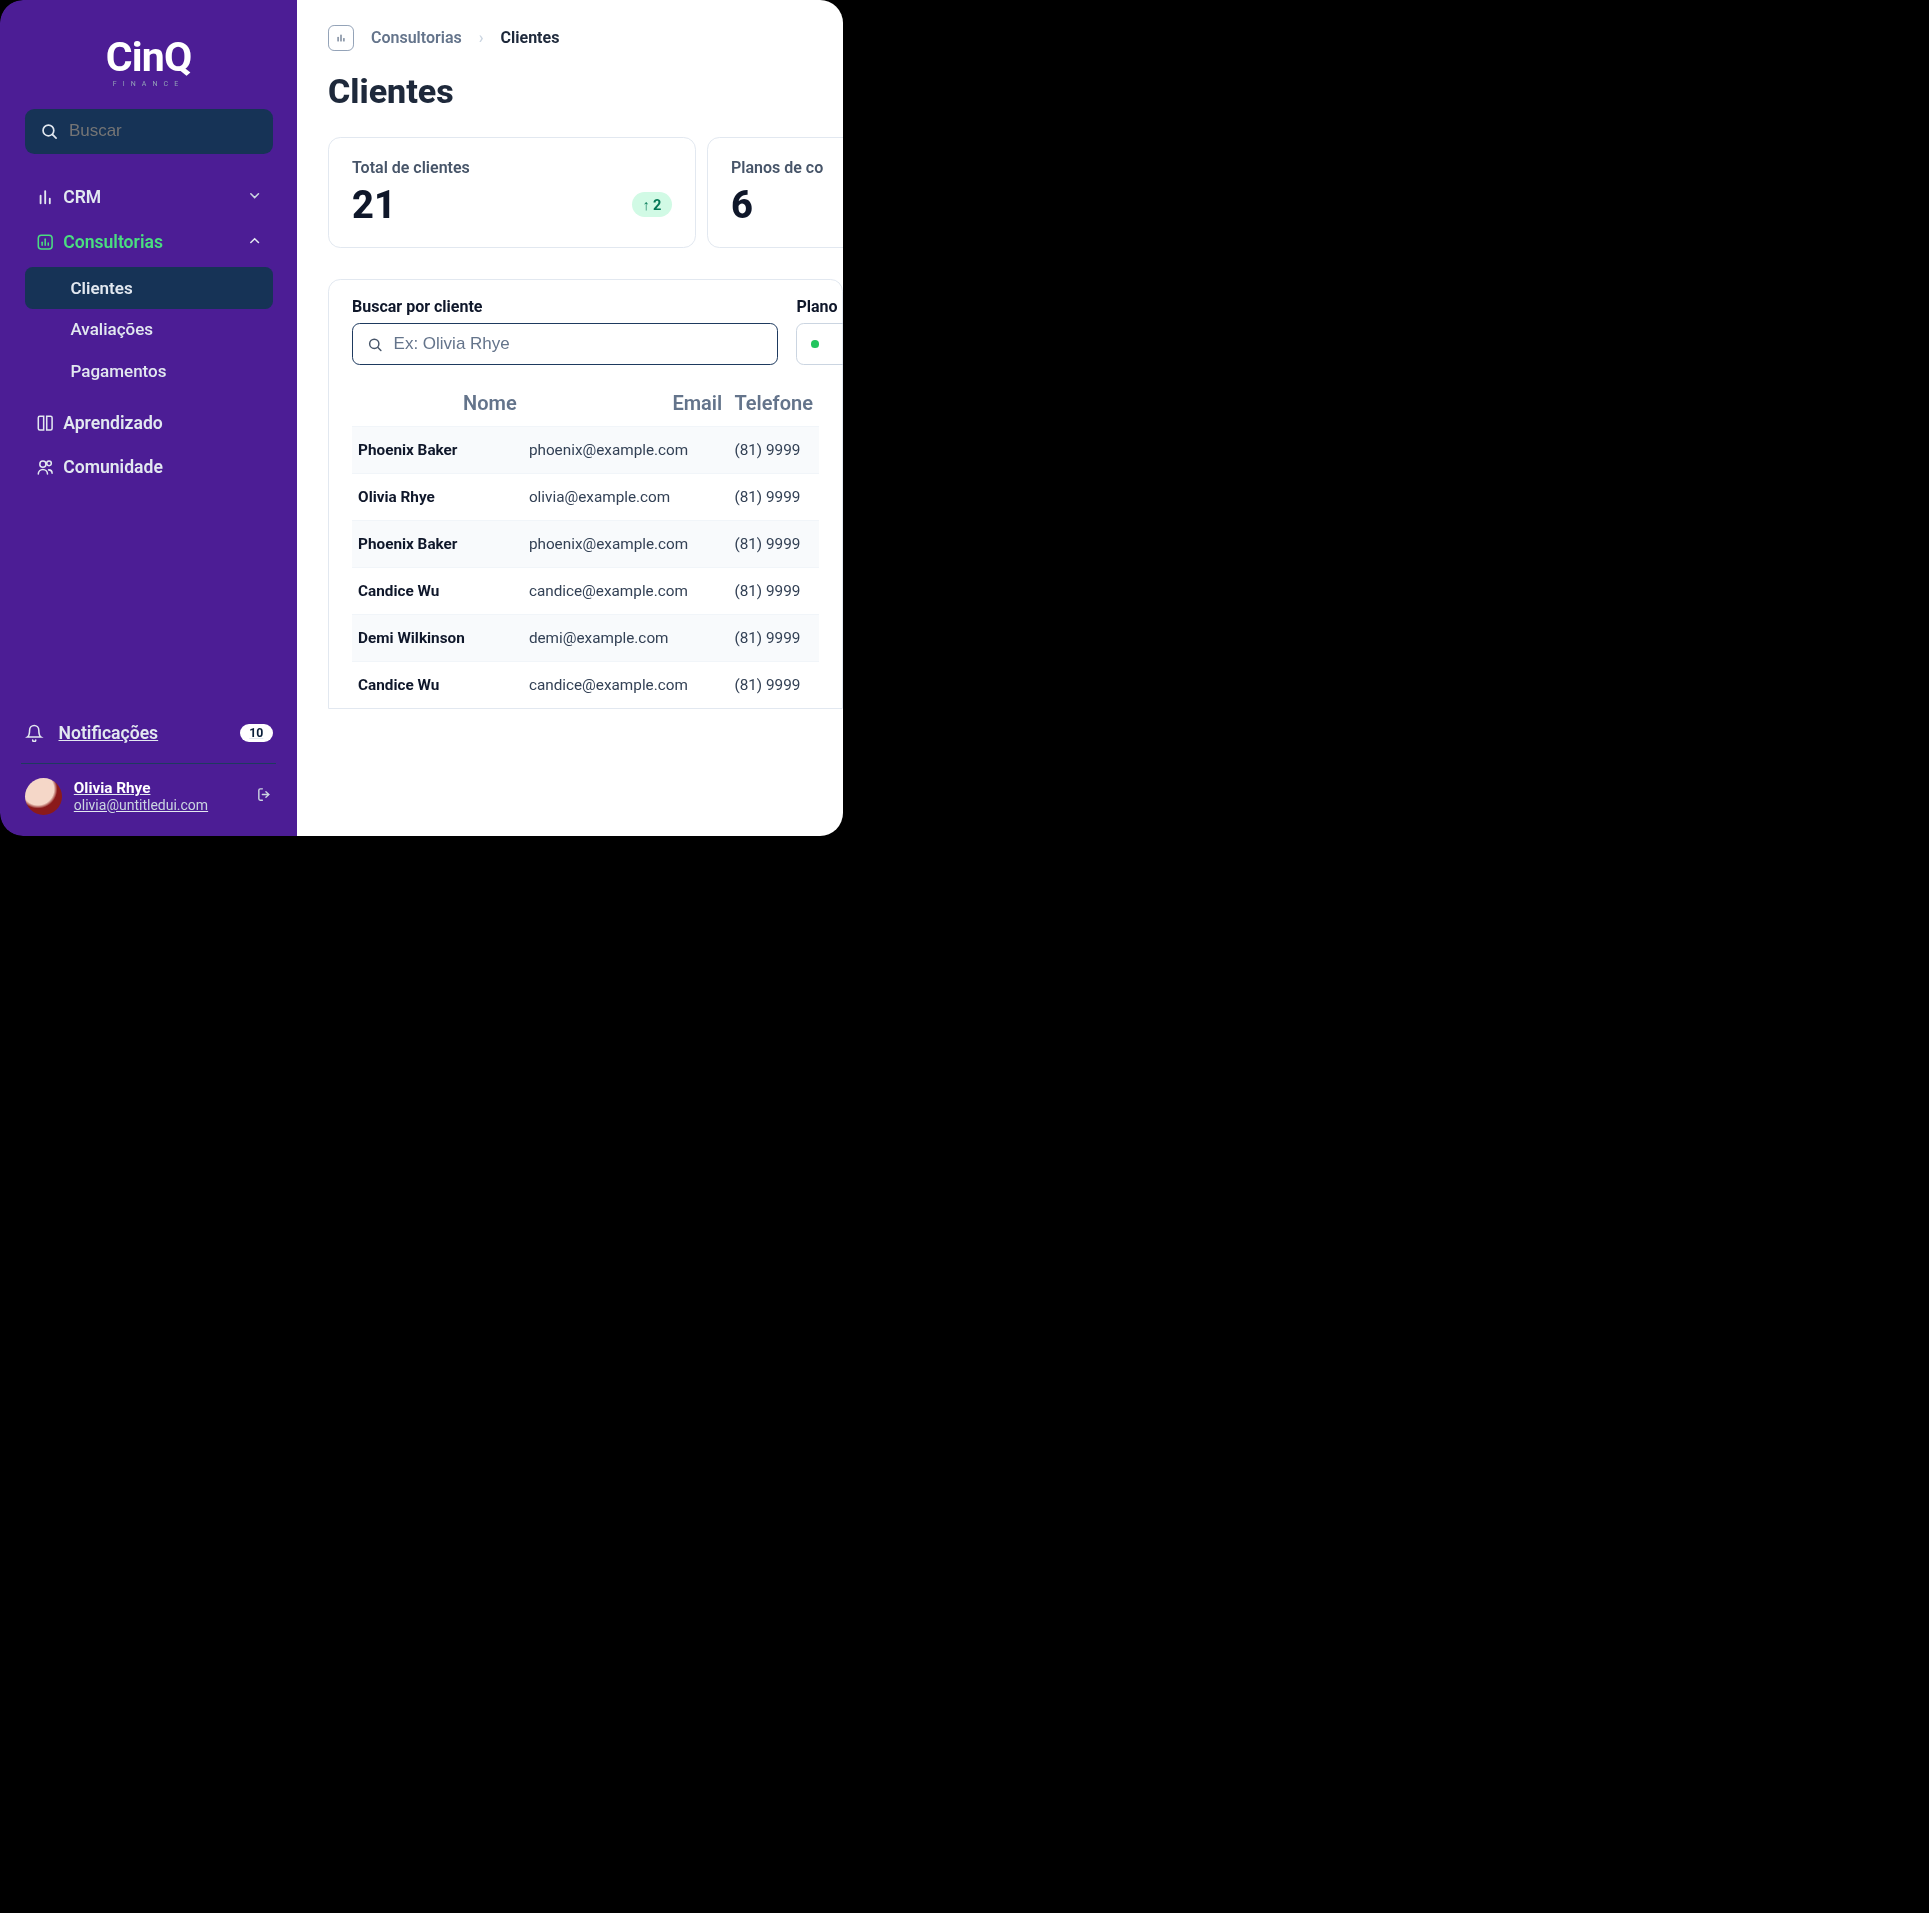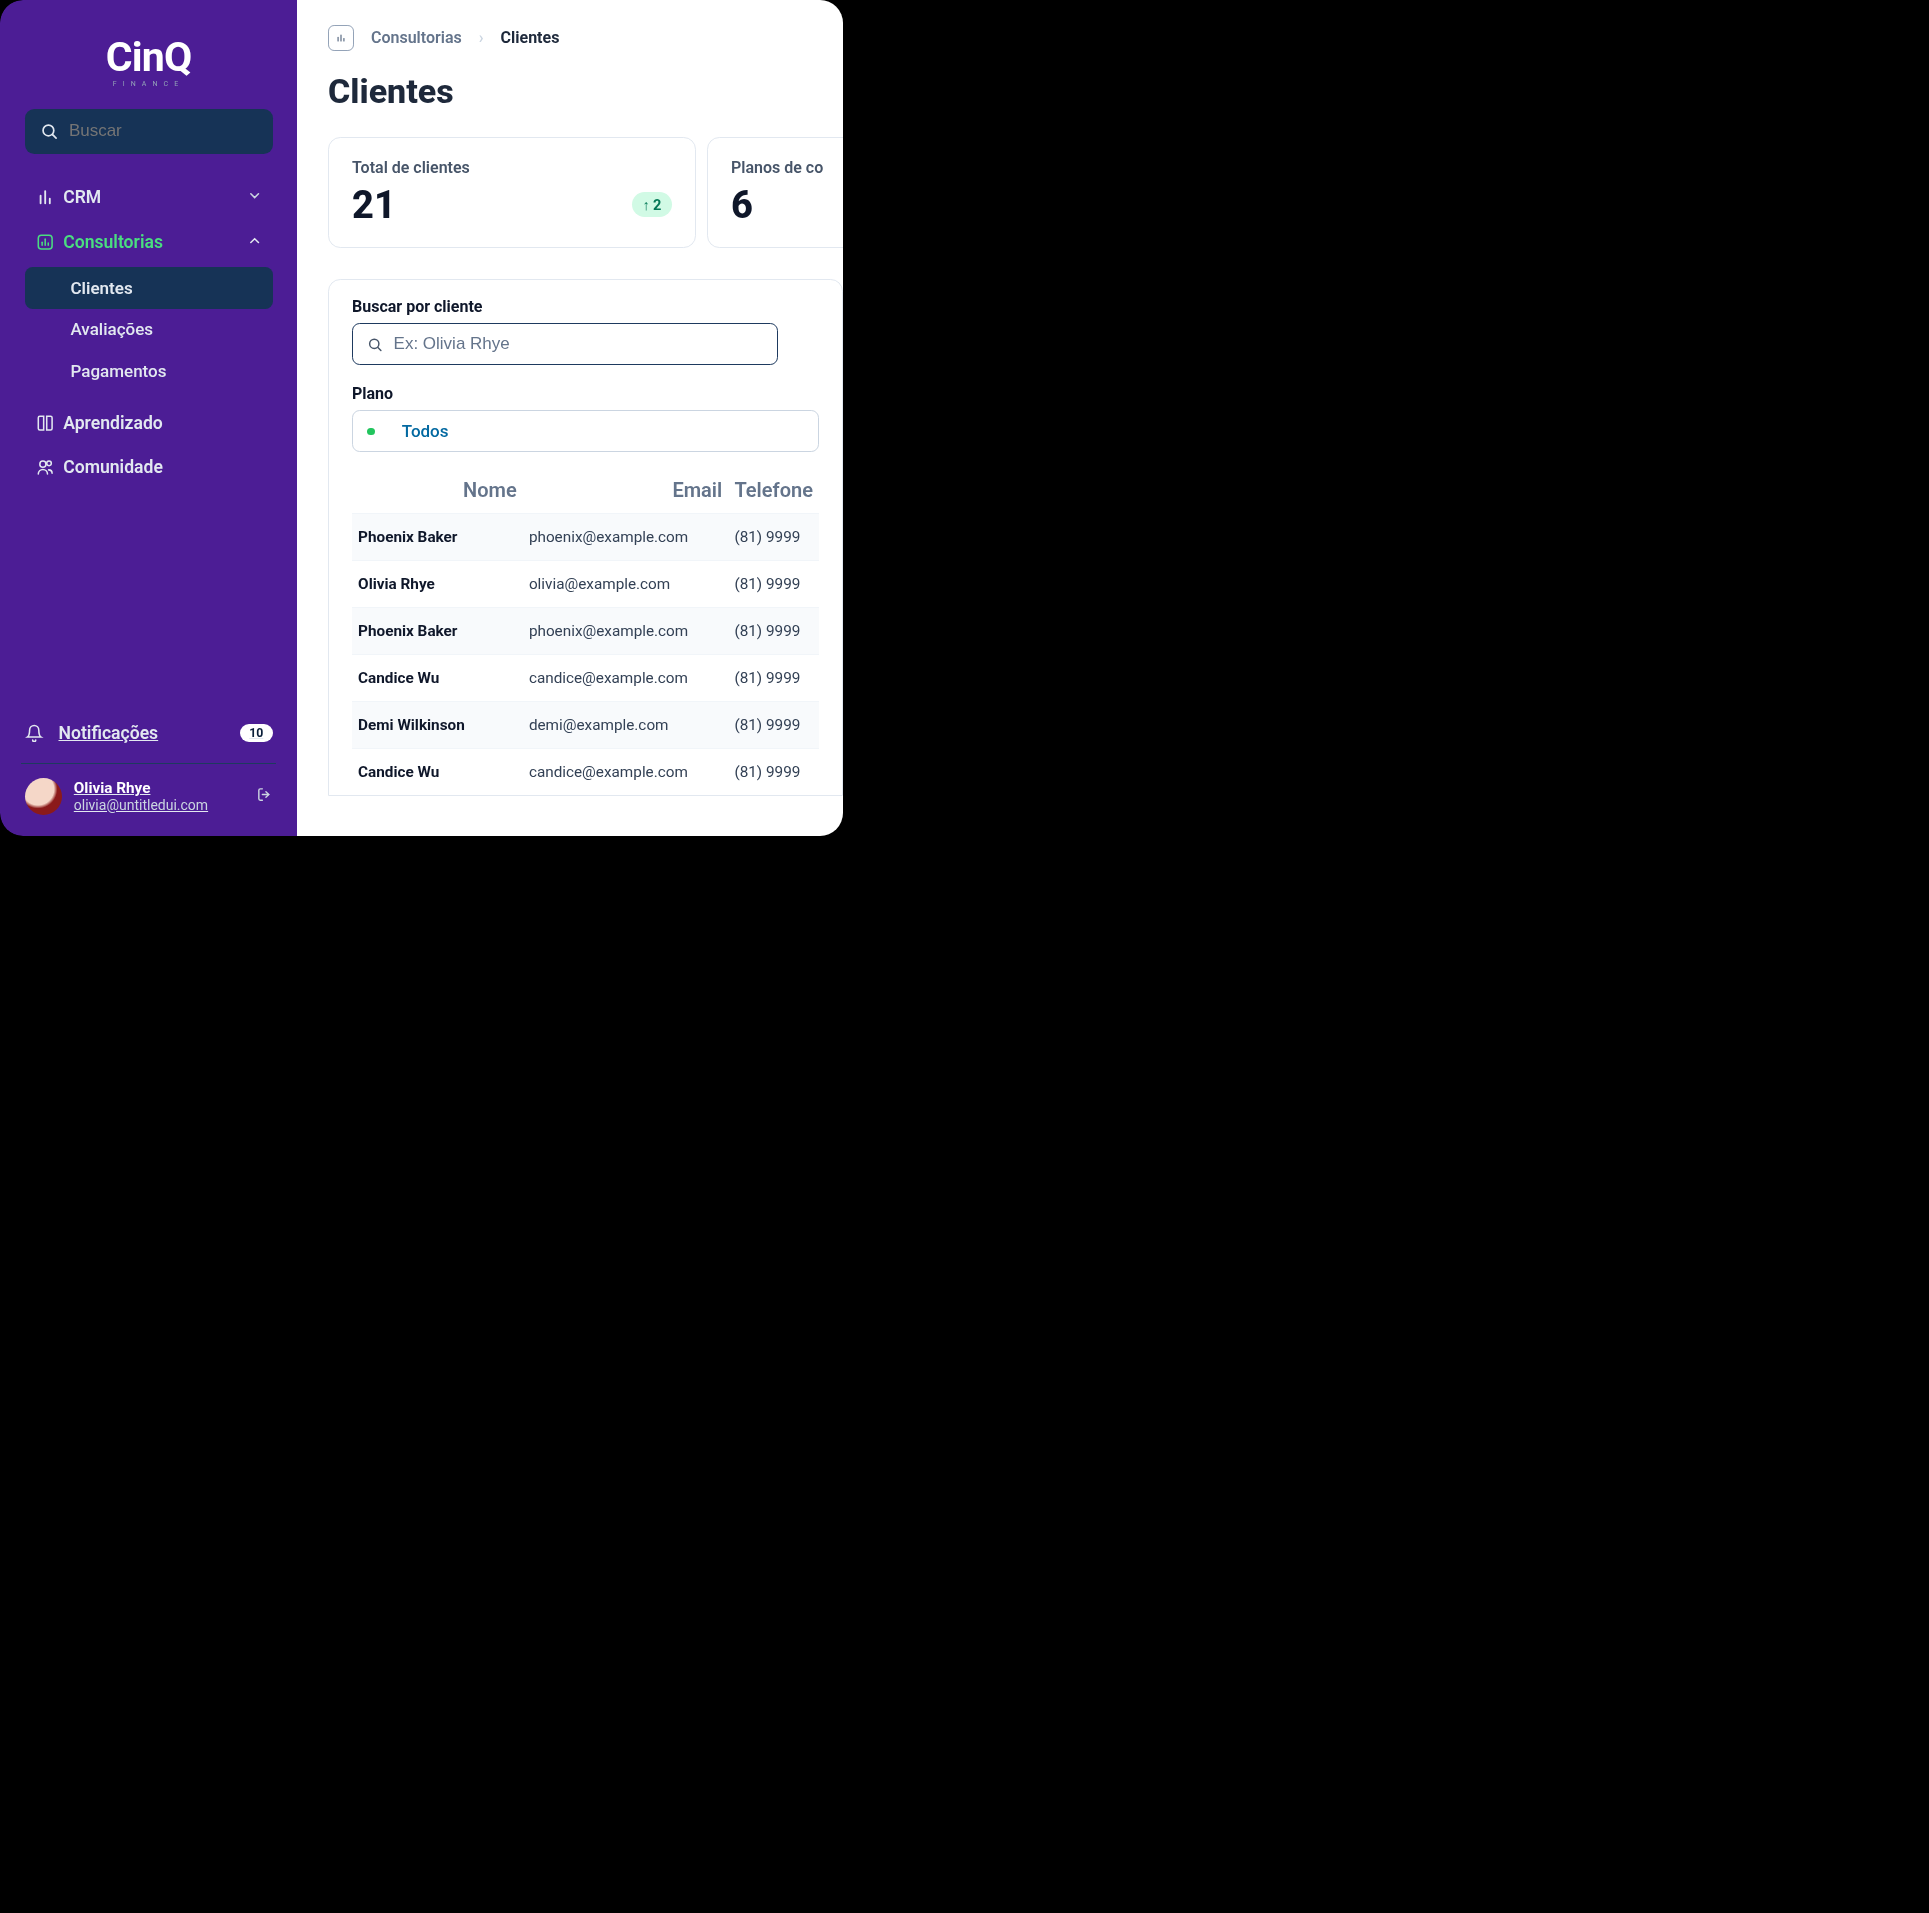--- a/index.html
+++ b/index.html
@@ -178,21 +178,21 @@
     padding:3.8px 10.7px;
     font-size:14.6px; font-weight:700;
     display:flex; align-items:center; gap:3.1px;
   }
 
   .filters-panel{
     border:0.8px solid #e2e8f0;
     border-radius:12.3px 12.3px 0 0;
     padding:17px 23px 0 23px;
   }
-  .filter-row{ display:flex; gap:18.4px; margin-bottom:15.3px;flex-direction:column;}
+  .filter-row{ display:flex; gap:18.4px; margin-bottom:15.3px;}
   .filter-col{ display:flex; flex-direction:column; gap:7.7px;}
   .filter-label{ font-size:16px; font-weight:700; color:#0f172a;}
   .input-wrap{
     border:1.2px solid #1e3a5f;
     border-radius:7.7px;
     display:flex; align-items:center;
     padding:10px 14px;
     gap:10.7px;
   }
   .input-wrap.wide{ width:426px;}

